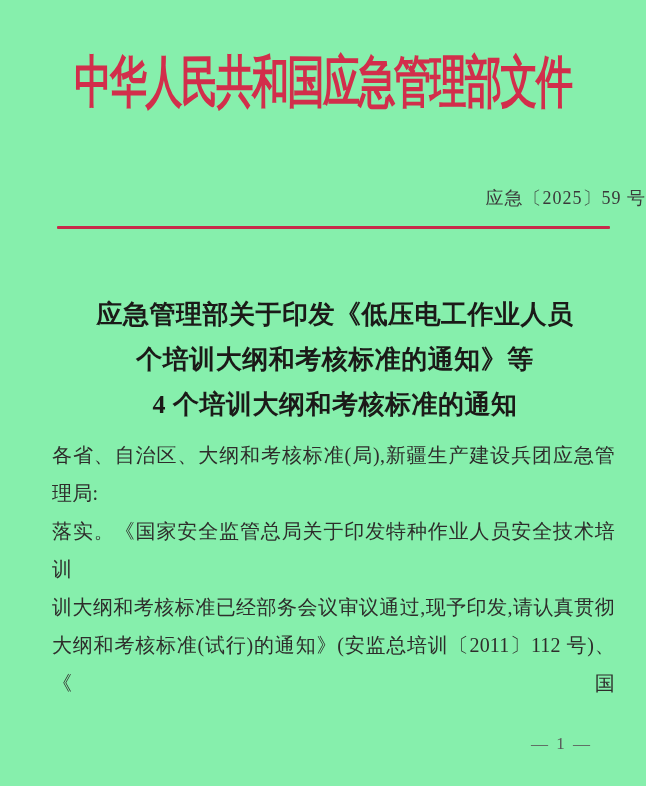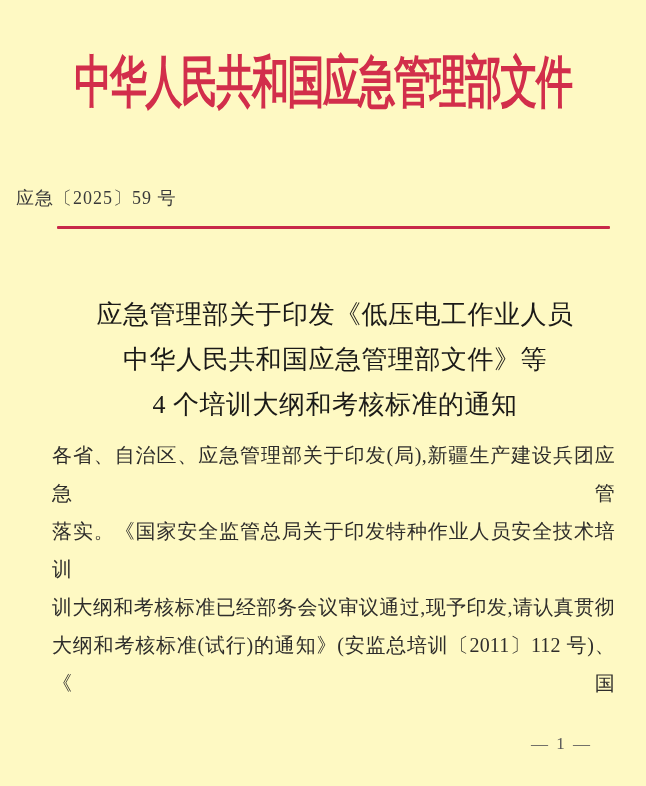--- a/index.html
+++ b/index.html
@@ -4,21 +4,21 @@
 <style>
   html, body {
     margin: 0;
     padding: 0;
     background: #ffffff;
   }
   .page {
     position: relative;
     width: 646px;
     height: 786px;
-    background: #fef9c3;
+    background: #86efac;
     overflow: hidden;
     font-family: "Liberation Serif", "DejaVu Serif", serif;
   }
   
   .header-title {
     position: absolute;
     top: 52px;
     left: 0;
     right: 0;
     text-align: center;
@@ -33,21 +33,21 @@
     transform: scale(1, 1.52);
     transform-origin: center top;
     line-height: 40px;
   }
   
   .doc-number {
     position: absolute;
     top: 186px;
     left: 16px;
     right: 0;
-    text-align: left;
+    text-align: right;
     font-size: 18px;
     letter-spacing: 1px;
     color: #3a3a3a;
     line-height: 24px;
   }
   
   .red-line {
     position: absolute;
     top: 226px;
     left: 57px;
@@ -57,21 +57,21 @@
     border-radius: 1px;
   }
   
   .doc-title {
     position: absolute;
     top: 292px;
     left: 0;
     right: 16px;
     text-align: center;
     font-size: 26px;
-    font-weight: 400;
+    font-weight: 700;
     color: #1b1a18;
     line-height: 45px;
     letter-spacing: 0.5px;
     padding-left: 40px;
   }
   
   .body-text {
     position: absolute;
     top: 436px;
     left: 52px;
@@ -111,26 +111,27 @@
   <div class="header-title">
     <span class="stretch">中华人民共和国应急管理部文件</span>
   </div>
 
   <div class="doc-number">应急〔2025〕59 号</div>
 
   <div class="red-line"></div>
 
   <div class="doc-title">
     <div>应急管理部关于印发《低压电工作业人员</div>
-    <div>中华人民共和国应急管理部文件》等</div>
+    <div>个培训大纲和考核标准的通知》等</div>
     <div>4 个培训大纲和考核标准的通知</div>
   </div>
 
   <div class="body-text">
-    <div class="line justify">各省、自治区、应急管理部关于印发(局),新疆生产建设兵团应急管</div>
+    <div class="line justify">各省、自治区、大纲和考核标准(局),新疆生产建设兵团应急管</div>
+    <div class="line">理局:</div>
     <div class="line justify">落实。《国家安全监管总局关于印发特种作业人员安全技术培训</div>
     <div class="line justify">训大纲和考核标准已经部务会议审议通过,现予印发,请认真贯彻</div>
     <div class="line justify">大纲和考核标准(试行)的通知》(安监总培训〔2011〕112 号)、《国</div>
 
   </div>
 
   <div class="page-number">— 1 —</div>
 
 </div>
 

